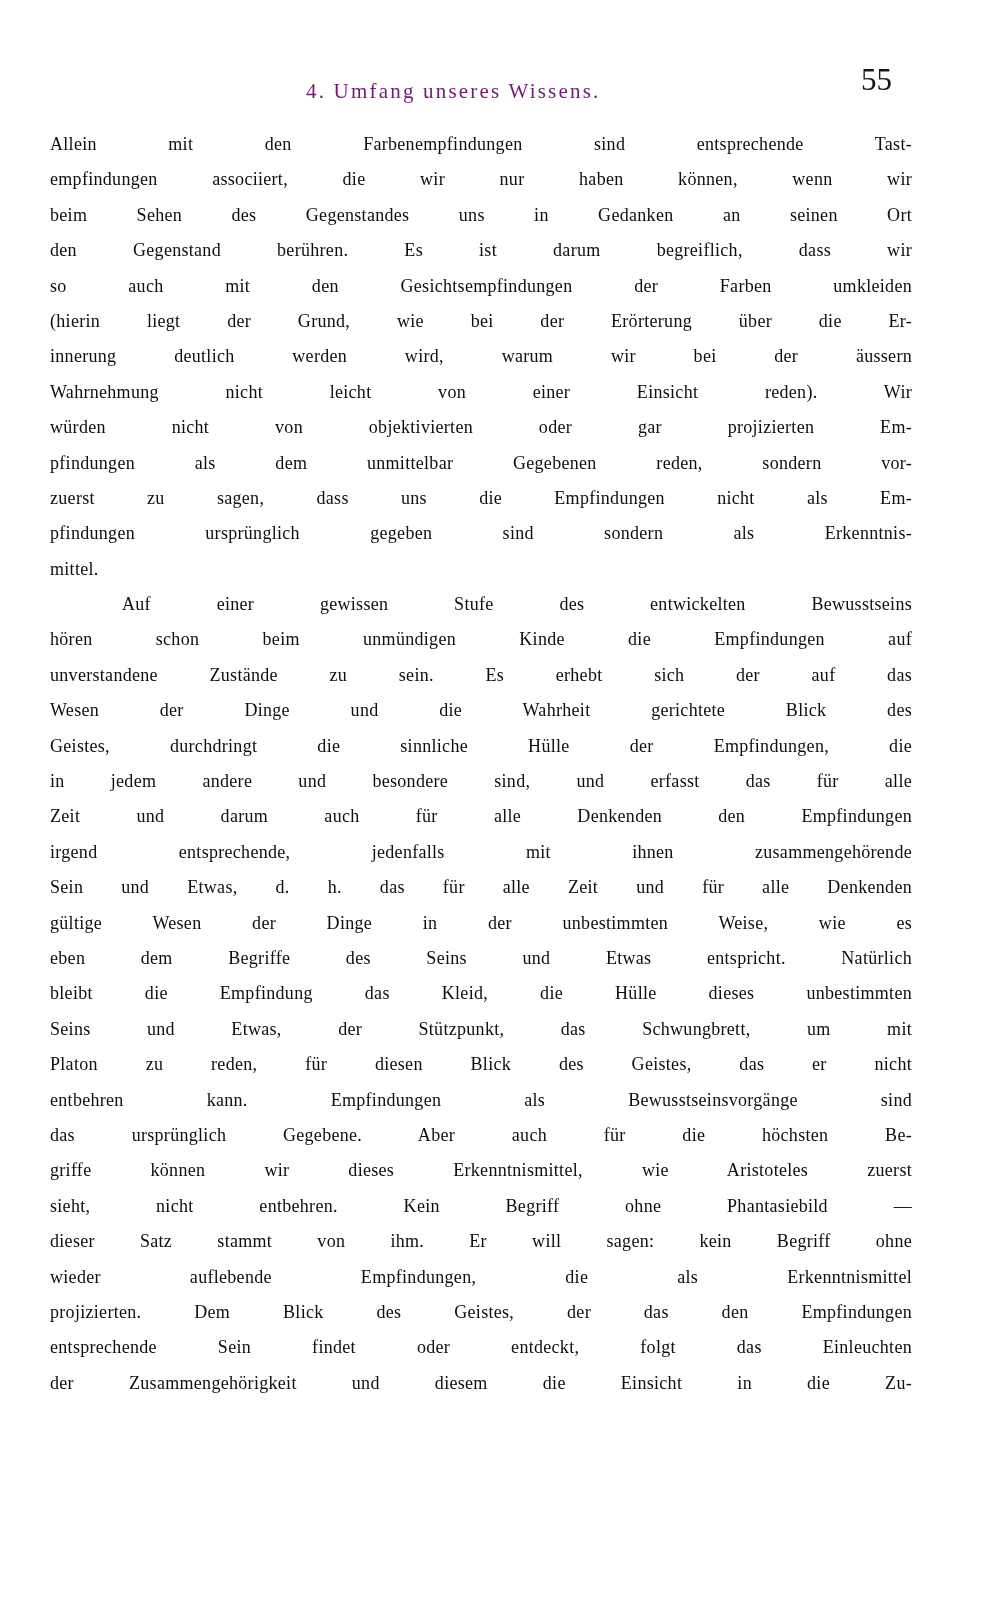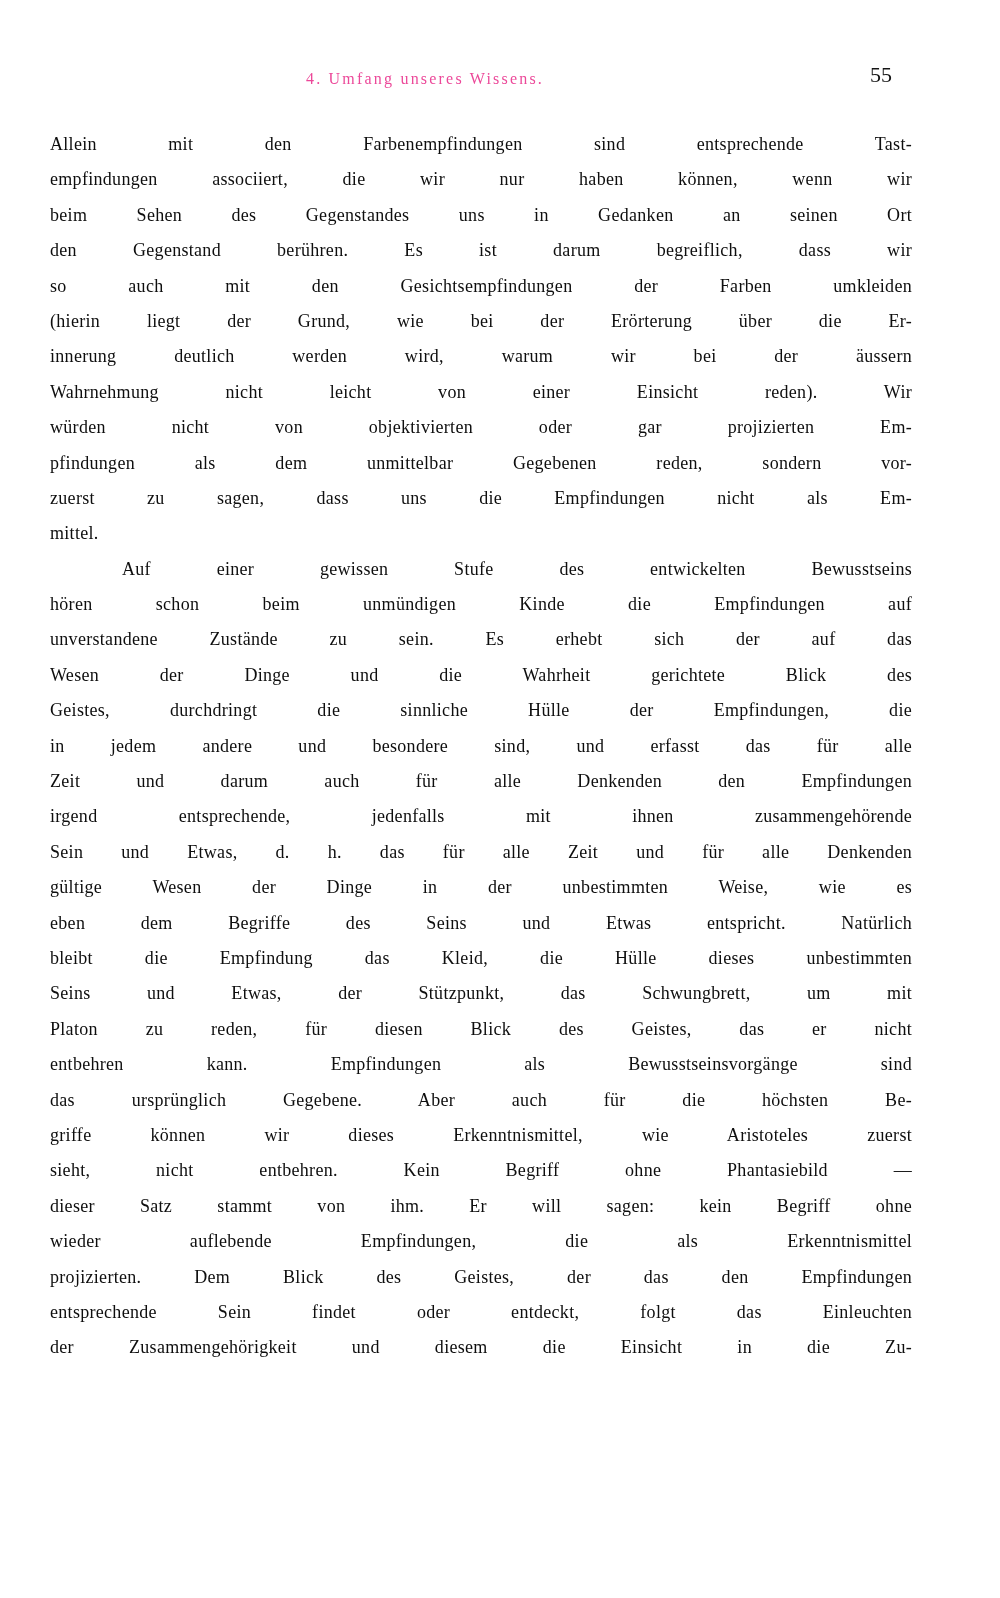--- a/index.html
+++ b/index.html
@@ -19,31 +19,31 @@
   .running-header {
     position: absolute;
     top: 0;
     left: 0;
     width: 100%;
     height: 110px;
   }
   .header-title {
     position: absolute;
     left: 306px;
-    top: 70px;
-    font-size: 16px;
+    top: 79px;
+    font-size: 21px;
     letter-spacing: 2.2px;
-    color: #ec4899;
+    color: #701a75;
     white-space: nowrap;
   }
   .page-number {
     position: absolute;
     right: 108px;
     top: 62px;
-    font-size: 22px;
+    font-size: 31px;
     color: #141414;
   }
   .body-text {
     position: absolute;
     left: 50px;
     top: 127px;
     width: 862px;
   }
   .line {
     font-size: 18px;
@@ -78,20 +78,21 @@
       <div class="line">empfindungen associiert, die wir nur haben können, wenn wir</div>
       <div class="line">beim Sehen des Gegenstandes uns in Gedanken an seinen Ort</div>
       <div class="line">den Gegenstand berühren.  Es ist darum begreiflich, dass wir</div>
       <div class="line">so auch mit den Gesichtsempfindungen der Farben umkleiden</div>
       <div class="line">(hierin liegt der Grund, wie bei der Erörterung über die Er-</div>
       <div class="line">innerung deutlich werden wird, warum wir bei der äussern</div>
       <div class="line">Wahrnehmung nicht leicht von einer Einsicht reden).  Wir</div>
       <div class="line">würden nicht von objektivierten oder gar projizierten Em-</div>
       <div class="line">pfindungen als dem unmittelbar Gegebenen reden, sondern vor-</div>
       <div class="line">zuerst zu sagen, dass uns die Empfindungen nicht als Em-</div>
+      <div class="line">pfindungen ursprünglich gegeben sind sondern als Erkenntnis-</div>
       <div class="line para-end">mittel.</div>
       <div class="line para-start">Auf einer gewissen Stufe des entwickelten Bewusstseins</div>
       <div class="line">hören schon beim unmündigen Kinde die Empfindungen auf</div>
       <div class="line">unverstandene Zustände zu sein.  Es erhebt sich der auf das</div>
       <div class="line">Wesen der Dinge und die Wahrheit gerichtete Blick des</div>
       <div class="line">Geistes, durchdringt die sinnliche Hülle der Empfindungen, die</div>
       <div class="line">in jedem andere und besondere sind, und erfasst das für alle</div>
       <div class="line">Zeit und darum auch für alle Denkenden den Empfindungen</div>
       <div class="line">irgend entsprechende, jedenfalls mit ihnen zusammengehörende</div>
       <div class="line">Sein und Etwas, d. h. das für alle Zeit und für alle Denkenden</div>

